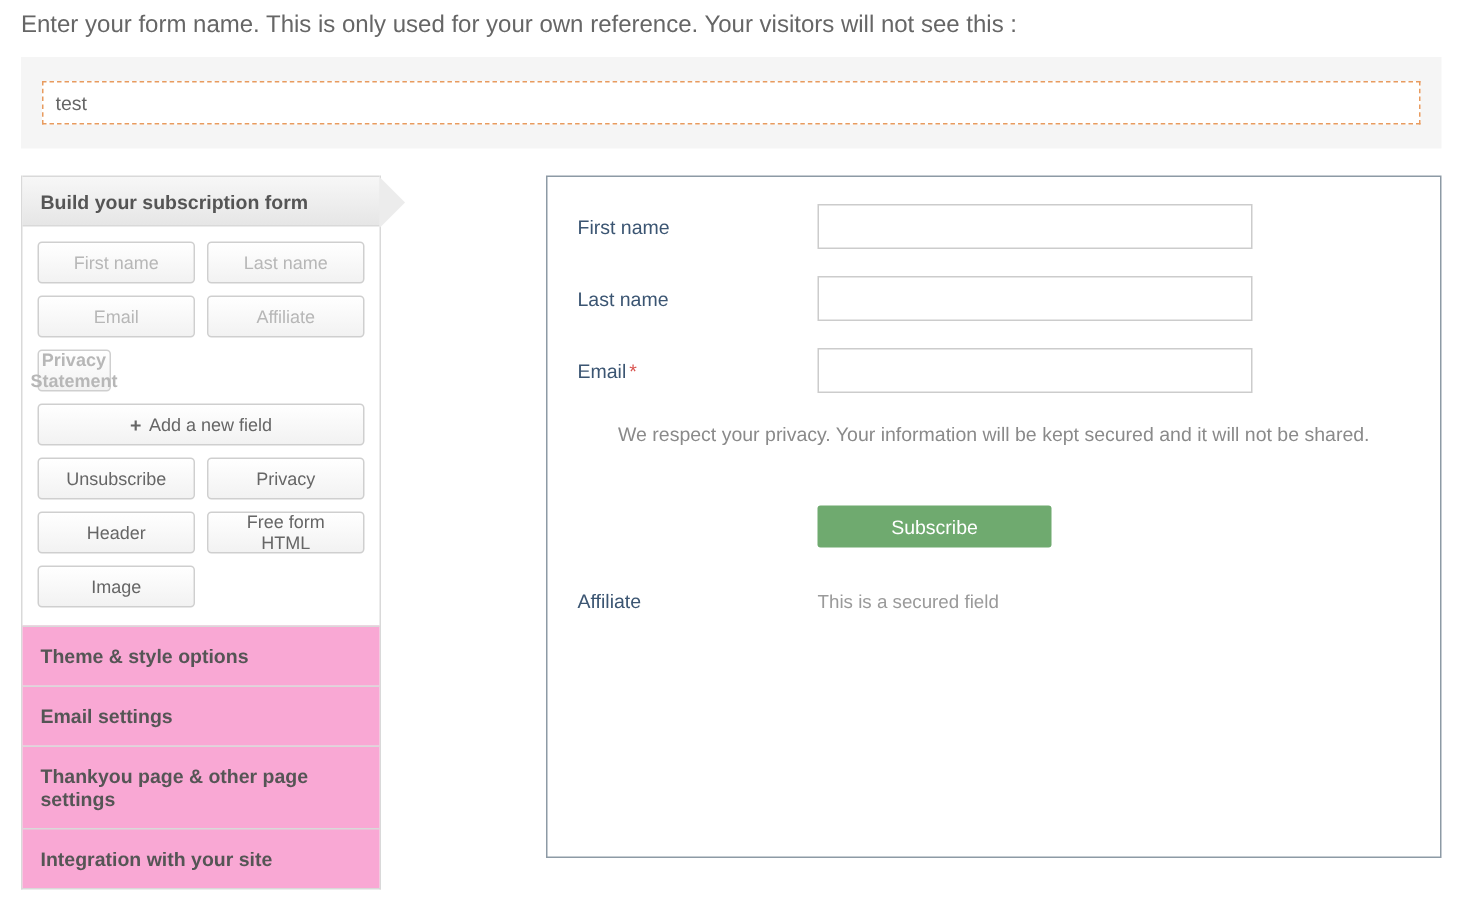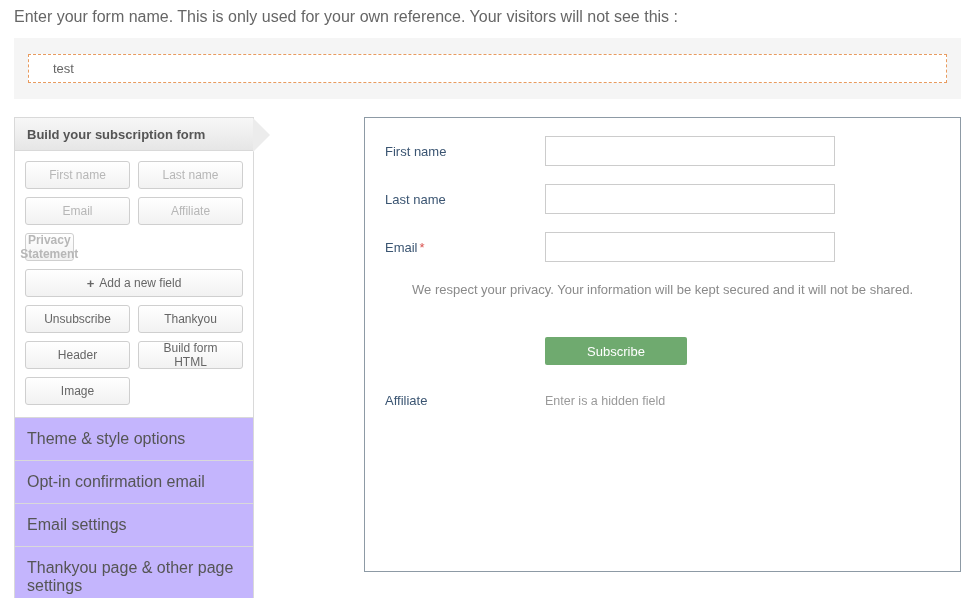--- a/index.html
+++ b/index.html
@@ -18,21 +18,21 @@
     }
     .name-wrap {
       background: #f5f5f5;
       padding: 16px 14px;
       margin-bottom: 18px;
     }
     .name-input {
       width: 100%;
       background: #fff;
       border: 1px dashed #e89b5f;
-      padding: 6px 24px;
+      padding: 6px 8px;
       font-size: 13px;
       color: #666;
       outline: none;
     }
     .layout {
       display: flex;
       gap: 110px;
       align-items: flex-start;
     }
     .sidebar {
@@ -94,25 +94,25 @@
     }
     .plus-icon {
       font-weight: bold;
       font-size: 13px;
       line-height: 1;
     }
     .divider { height: 8px; }
     .accordion-item {
       border-top: 1px solid #d9d9d9;
       padding: 12px 12px;
-      font-size: 16px;
+      font-size: 13px;
       color: #555;
-      font-weight: 400;
+      font-weight: 700;
       cursor: pointer;
-      background: #c4b5fd;
+      background: #f9a8d4;
     }
     .preview {
       flex: 1;
       border: 1px solid #8d9aa5;
       padding: 18px 20px 26px 20px;
       min-height: 455px;
     }
     .field-row {
       display: flex;
       align-items: center;
@@ -136,21 +136,21 @@
       color: #8a8a8a;
       font-size: 13px;
       margin: 20px 0 40px 0;
     }
     .subscribe-row {
       display: flex;
       margin-bottom: 28px;
     }
     .subscribe-spacer { width: 160px; }
     .subscribe-btn {
-      width: 142px;
+      width: 156px;
       height: 28px;
       border: none;
       border-radius: 2px;
       background: #6faa6f;
       color: #fff;
       font-size: 13px;
       cursor: pointer;
     }
     .hidden-note {
       color: #9a9a9a;
@@ -184,29 +184,28 @@
 
       <button class="pill-full">
         <span class="plus-icon">+</span>
         <span>Add a new field</span>
       </button>
 
       <div class="divider"></div>
 
       <div class="btn-grid">
         <button class="pill">Unsubscribe</button>
-        <button class="pill">Thankyou</button>
+        <button class="pill">Privacy</button>
         <button class="pill">Header</button>
-        <button class="pill">Build form HTML</button>
+        <button class="pill">Free form HTML</button>
         <button class="pill" style="grid-column:1/2">Image</button>
       </div>
     </div>
 
     <div class="accordion-item">Theme &amp; style options</div>
-    <div class="accordion-item">Opt-in confirmation email</div>
     <div class="accordion-item">Email settings</div>
     <div class="accordion-item">Thankyou page &amp; other page settings</div>
     <div class="accordion-item">Integration with your site</div>
   </div>
 
   <div class="preview">
 
     <div class="field-row">
       <div class="field-label">First name</div>
       <input class="text-input" type="text" value="" style="">
@@ -226,17 +225,17 @@
 
     <div class="privacy-text">We respect your privacy. Your information will be kept secured and it will not be shared.</div>
 
     <div class="subscribe-row">
       <div class="subscribe-spacer"></div>
       <button class="subscribe-btn">Subscribe</button>
     </div>
 
     <div class="field-row">
       <div class="field-label">Affiliate</div>
-      <div class="hidden-note">Enter is a hidden field</div>
+      <div class="hidden-note">This is a secured field</div>
     </div>
 
   </div>
 </div>
 
 </body></html>

